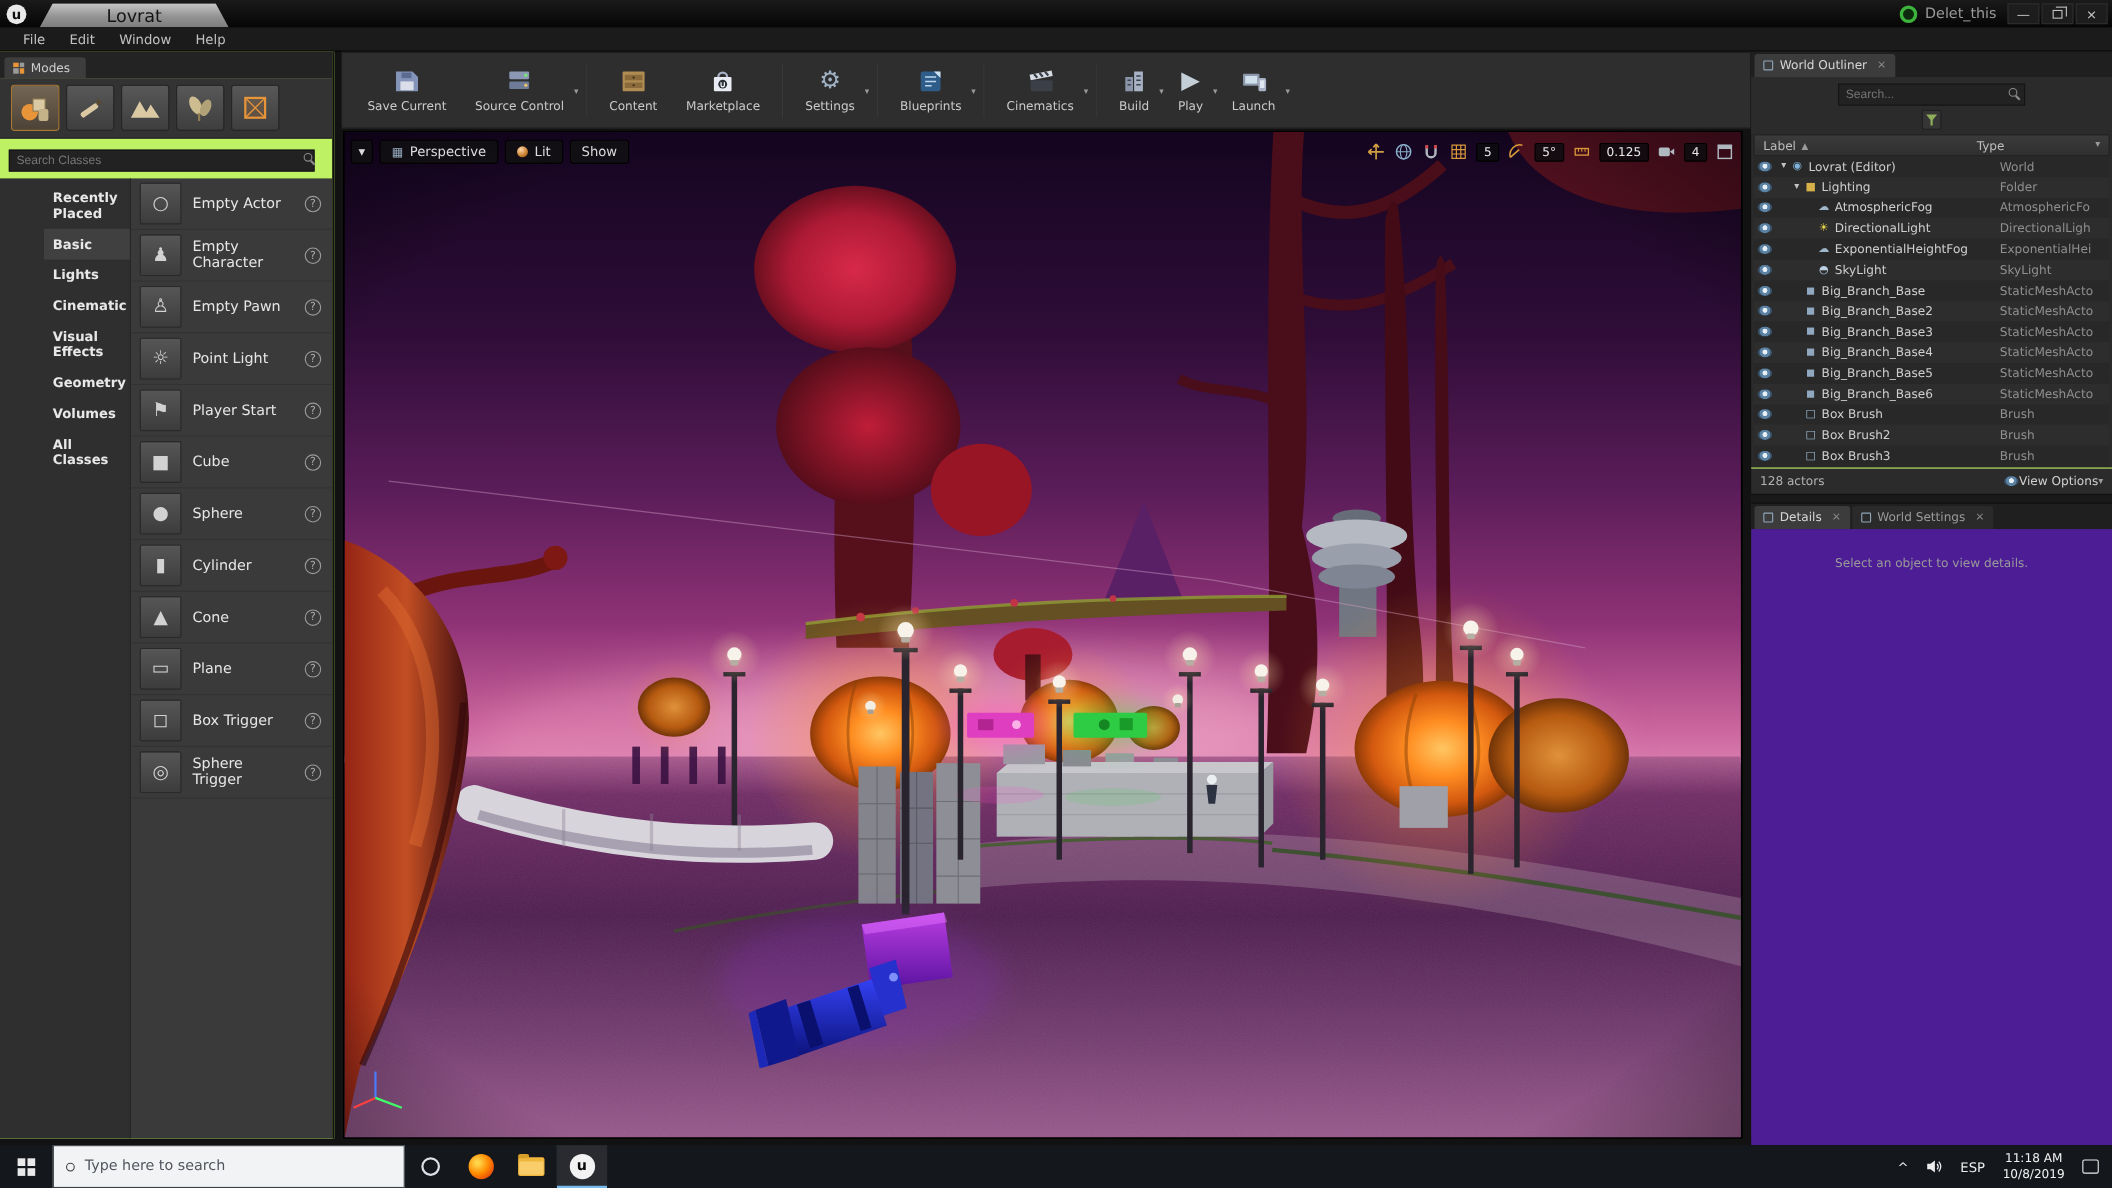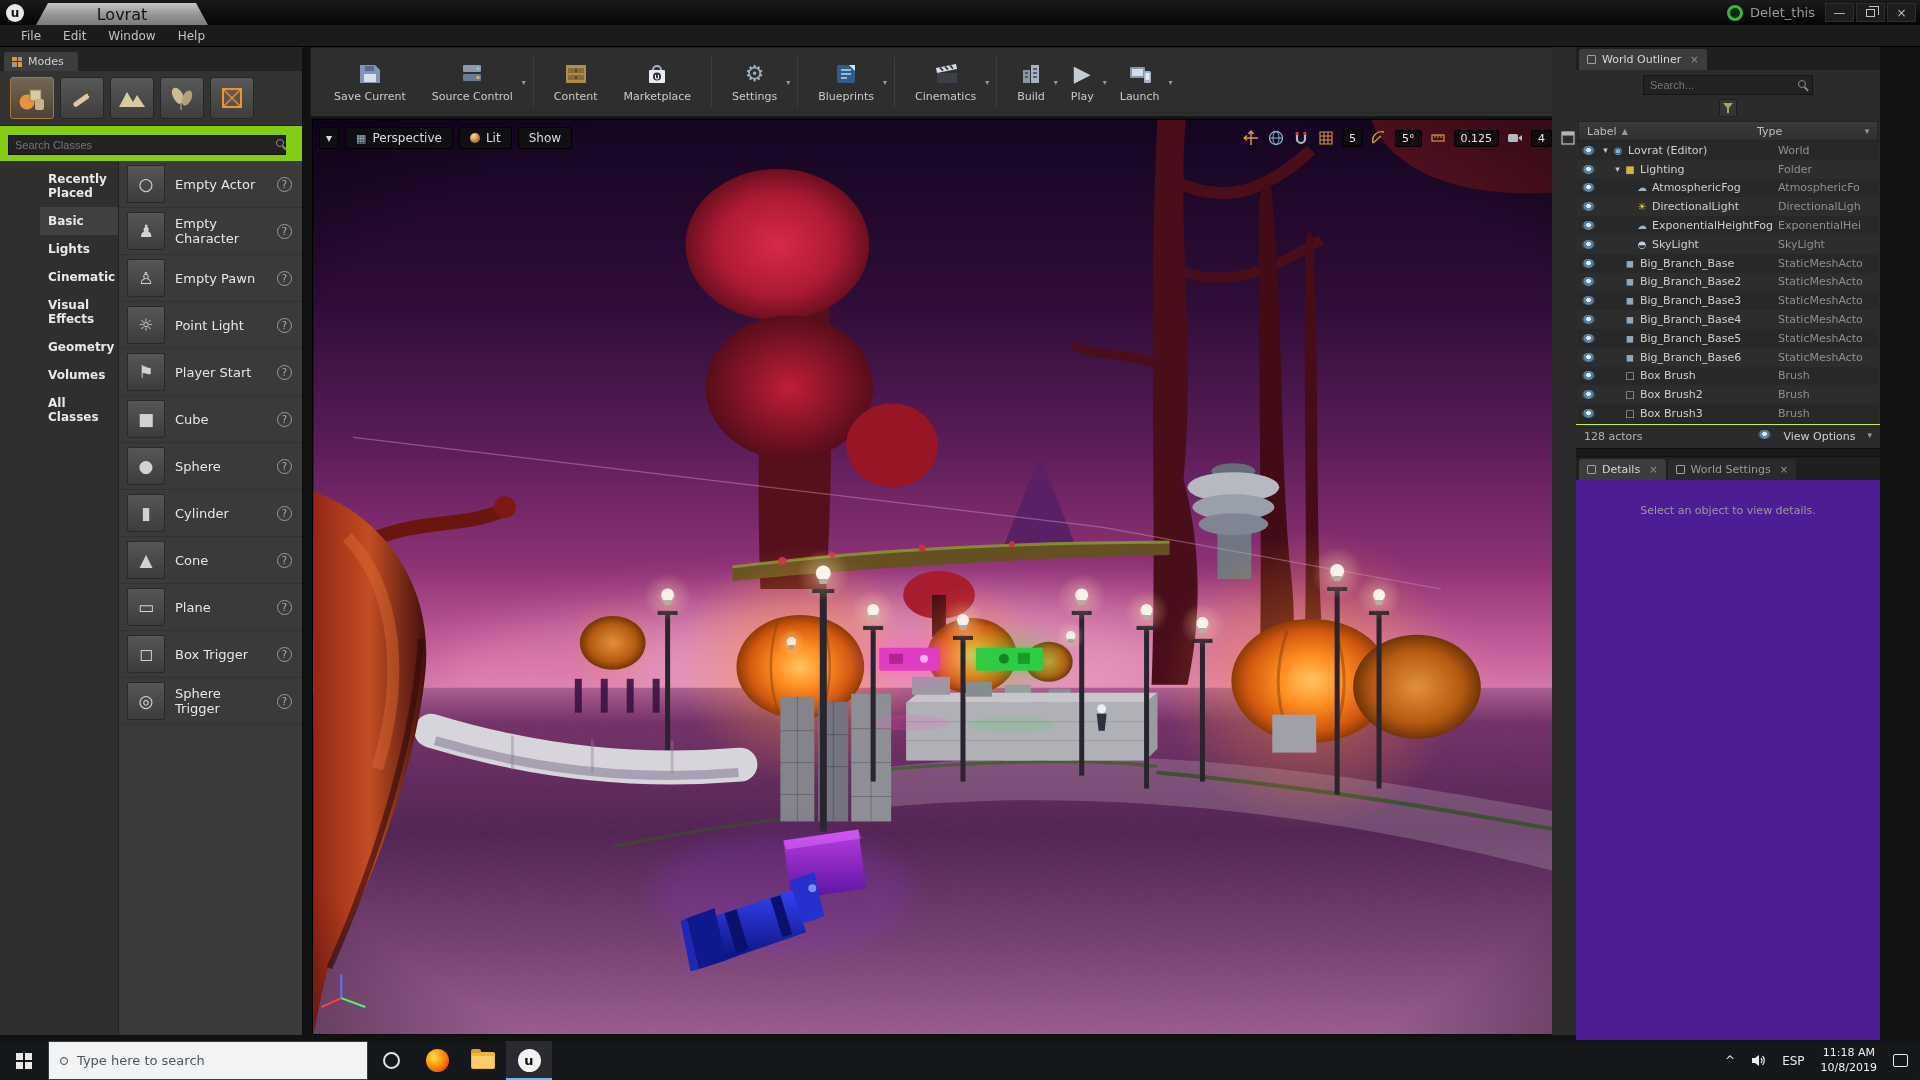--- a/index.html
+++ b/index.html
@@ -26,21 +26,21 @@
   .restore-glyph::before { content:""; position:absolute; left:2px; top:-4px; width:9px; height:8px;
     border:1px solid #c2c2c2; border-bottom:none; border-left:none; }
 
   
   #menubar { left:0; top:25px; width:1920px; height:22px; background:#1b1b1b;
     border-bottom:1px solid #000; display:flex; align-items:center; padding-left:10px;
     font-size:12px; color:#c2c2c2; }
   .menu-item { padding:3px 11px; }
 
   
-  #modes { left:0; top:47px; width:304px; height:988px; background:#84cc16; border-right:2px solid #101010;
+  #modes { left:0; top:47px; width:304px; height:988px; background:#bef264; border-right:2px solid #101010;
     display:flex; flex-direction:column; }
   .modes-head { height:24px; background:#232323; display:flex; align-items:flex-end; padding-left:4px; }
   .modes-tab { background:#3d3d3d; border-radius:3px 3px 0 0; padding:3px 14px 3px 8px;
     font-size:11px; color:#cecece; display:flex; align-items:center; gap:6px; }
   .modes-tab-ico { width:10px; height:10px; display:grid; grid-template-columns:1fr 1fr; gap:1px; }
   .modes-tab-ico span { background:#e8953a; }
   .modes-tab-ico span:nth-child(2), .modes-tab-ico span:nth-child(3) { background:#9a9a9a; }
   .mode-row { display:flex; gap:6px; padding:6px 10px; background:#333; border-bottom:1px solid #222; }
   .mode-tile { width:44px; height:42px; background:linear-gradient(#585858,#3e3e3e);
     border:1px solid #262626; border-radius:3px; display:flex; align-items:center; justify-content:center; }
@@ -83,21 +83,21 @@
     color:#dcdcdc; font-size:12px; padding:3px 10px; display:flex; align-items:center; gap:6px; }
   .vp-mini { padding:3px 6px; }
   .lit-ball { width:10px; height:10px; border-radius:50%;
     background:radial-gradient(circle at 35% 30%, #ffd9a8, #c97e2e 60%, #6e4012); }
   .vp-right { margin-left:auto; display:flex; align-items:center; gap:7px; }
   .chip { background:rgba(12,12,14,.85); border:1px solid #000; border-radius:2px;
     padding:1px 6px; font-size:11px; color:#e8e8e8; }
   .vp-ico { width:18px; height:18px; display:flex; align-items:center; justify-content:center; }
 
   
-  #rightpanel { left:1552px; top:47px; width:328px; height:988px; background:#2b2b2b;padding-left:24px; }
+  #rightpanel { left:1592px; top:47px; width:328px; height:988px; background:#2b2b2b; }
   .rp-tabs { height:23px; background:#1f1f1f; display:flex; align-items:flex-end; padding-left:3px; gap:2px; }
   .rp-tab { background:#3c3c3c; color:#d6d6d6; font-size:11px; padding:4px 8px;
     border-radius:3px 3px 0 0; display:flex; gap:6px; align-items:center; }
   .rp-tab.inactive { background:#2a2a2a; color:#9a9a9a; }
   .tab-x { color:#8f8f8f; font-size:10px; margin-left:3px; }
   .tab-ico { width:9px; height:9px; border:1px solid #8fa6ba; border-radius:1px; }
   .ol-search-row { display:flex; align-items:center; gap:4px; padding:4px 5px; background:#2b2b2b;flex-direction:column; }
   .ol-search-row .sw { position:relative; flex:1; }
   .ol-search-row .mag { right:7px; top:6px; }
   .filter-btn { width:18px; height:18px; background:#353535; border:1px solid #1f1f1f; border-radius:2px;
@@ -113,21 +113,21 @@
   .ol-row:nth-child(even) { background:#2d2d2d; }
   .eye { width:13px; height:9px; border-radius:50%; flex:none; margin-right:5px;
     background:radial-gradient(circle at 50% 45%, #e8f0f7 0 2px, #5d83a4 2.5px 4.5px, #3a546d 5px); }
   .ol-indent { flex:none; }
   .ol-arrow { width:11px; font-size:9px; color:#c4c4c4; flex:none; text-align:center; }
   .ol-glyph { width:14px; font-size:10px; text-align:center; margin-right:3px; flex:none; }
   .ol-label { flex:1; color:#cfcfcf; white-space:nowrap; overflow:hidden; }
   .ol-type { width:100px; color:#8f8f8f; white-space:nowrap; overflow:hidden; flex:none; }
   .ol-status { height:24px; display:flex; align-items:center; padding:0 8px; font-size:11px;
     color:#b2b2b2; border-top:1px solid #bef264; }
-  .view-opts { margin-left:auto; display:flex; gap:12px; color:#cfcfcf; }
+  .view-opts { margin-left:auto; display:flex; align-items:center; gap:0; color:#cfcfcf; }
   .rp-split { height:9px; background:#191919; border-top:1px solid #101010; border-bottom:1px solid #101010; }
   .details-body { background:#4c1d95; height:560px; }
   .details-msg { padding-top:24px; text-align:center; font-size:11px; color:#9a9a9a; }
 
   
   #taskbar { left:0; top:1041px; width:1920px; height:39px; background:#14171c; display:flex; align-items:stretch; }
   .tk-start { width:48px; display:flex; align-items:center; justify-content:center; }
   .winlogo { width:16px; height:16px; display:grid; grid-template-columns:1fr 1fr; gap:2px; }
   .winlogo span { background:#e9e9e9; }
   .tk-search { width:320px; background:#f2f3f5; border:1px solid #3a3f46; display:flex;

